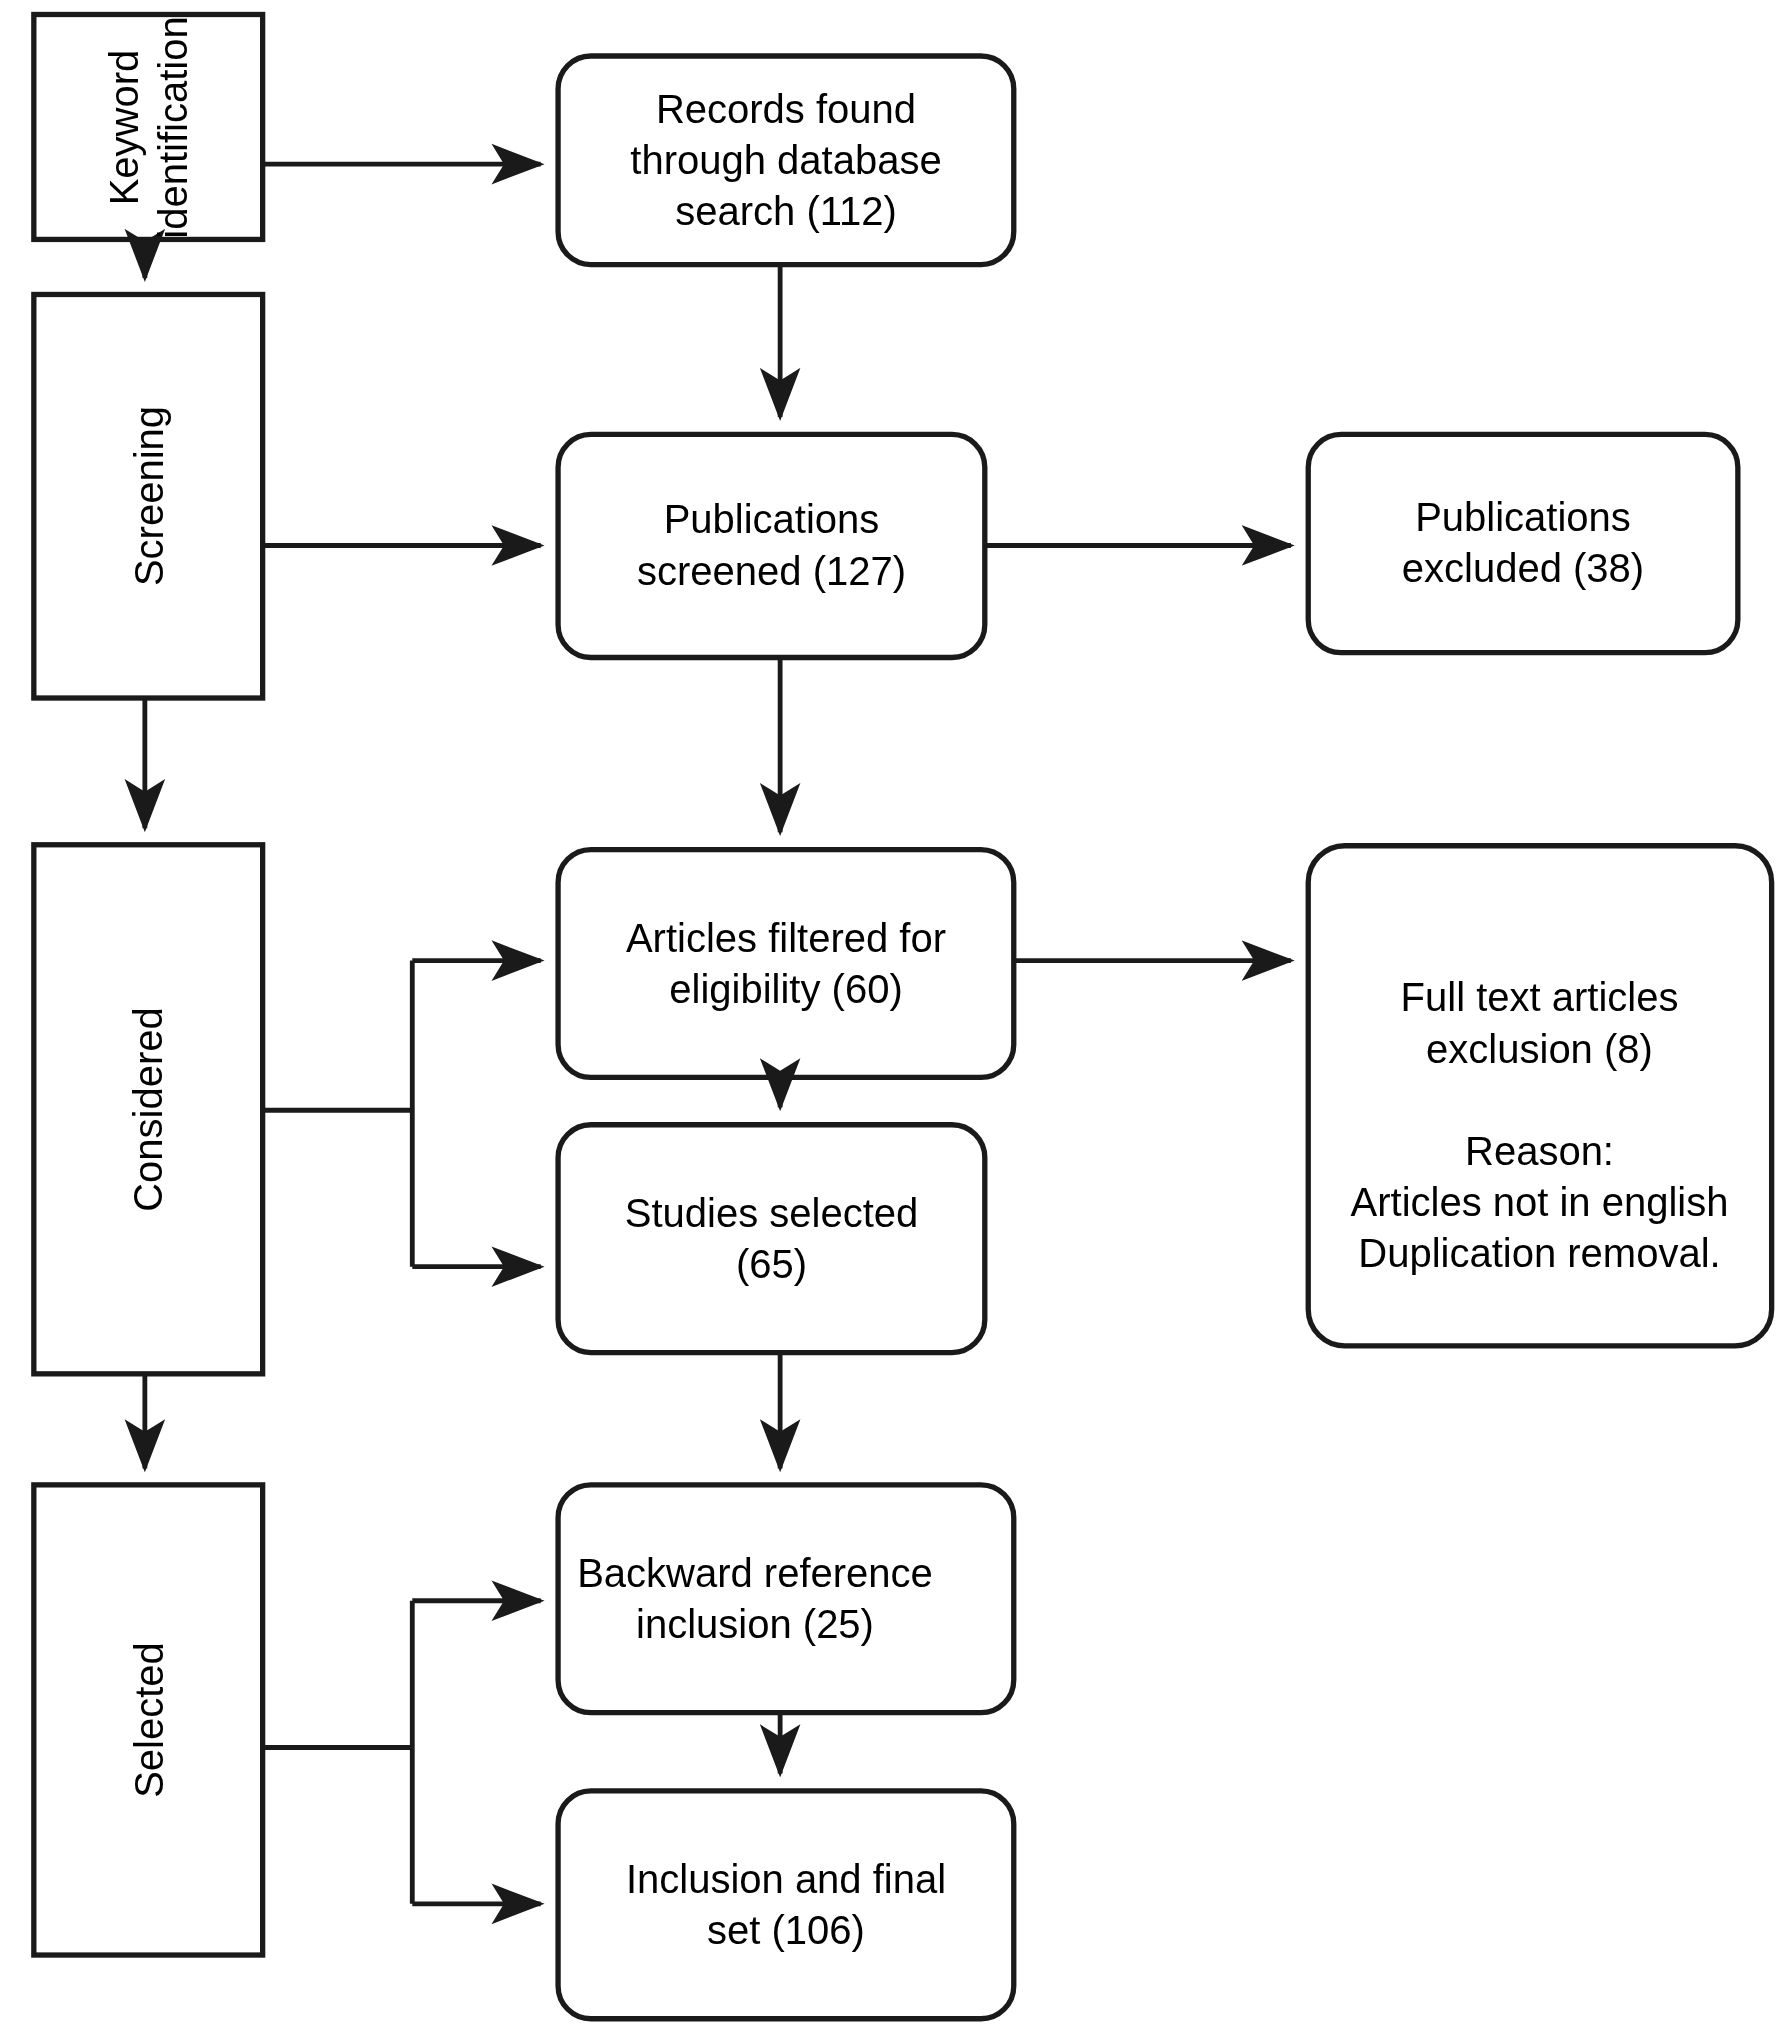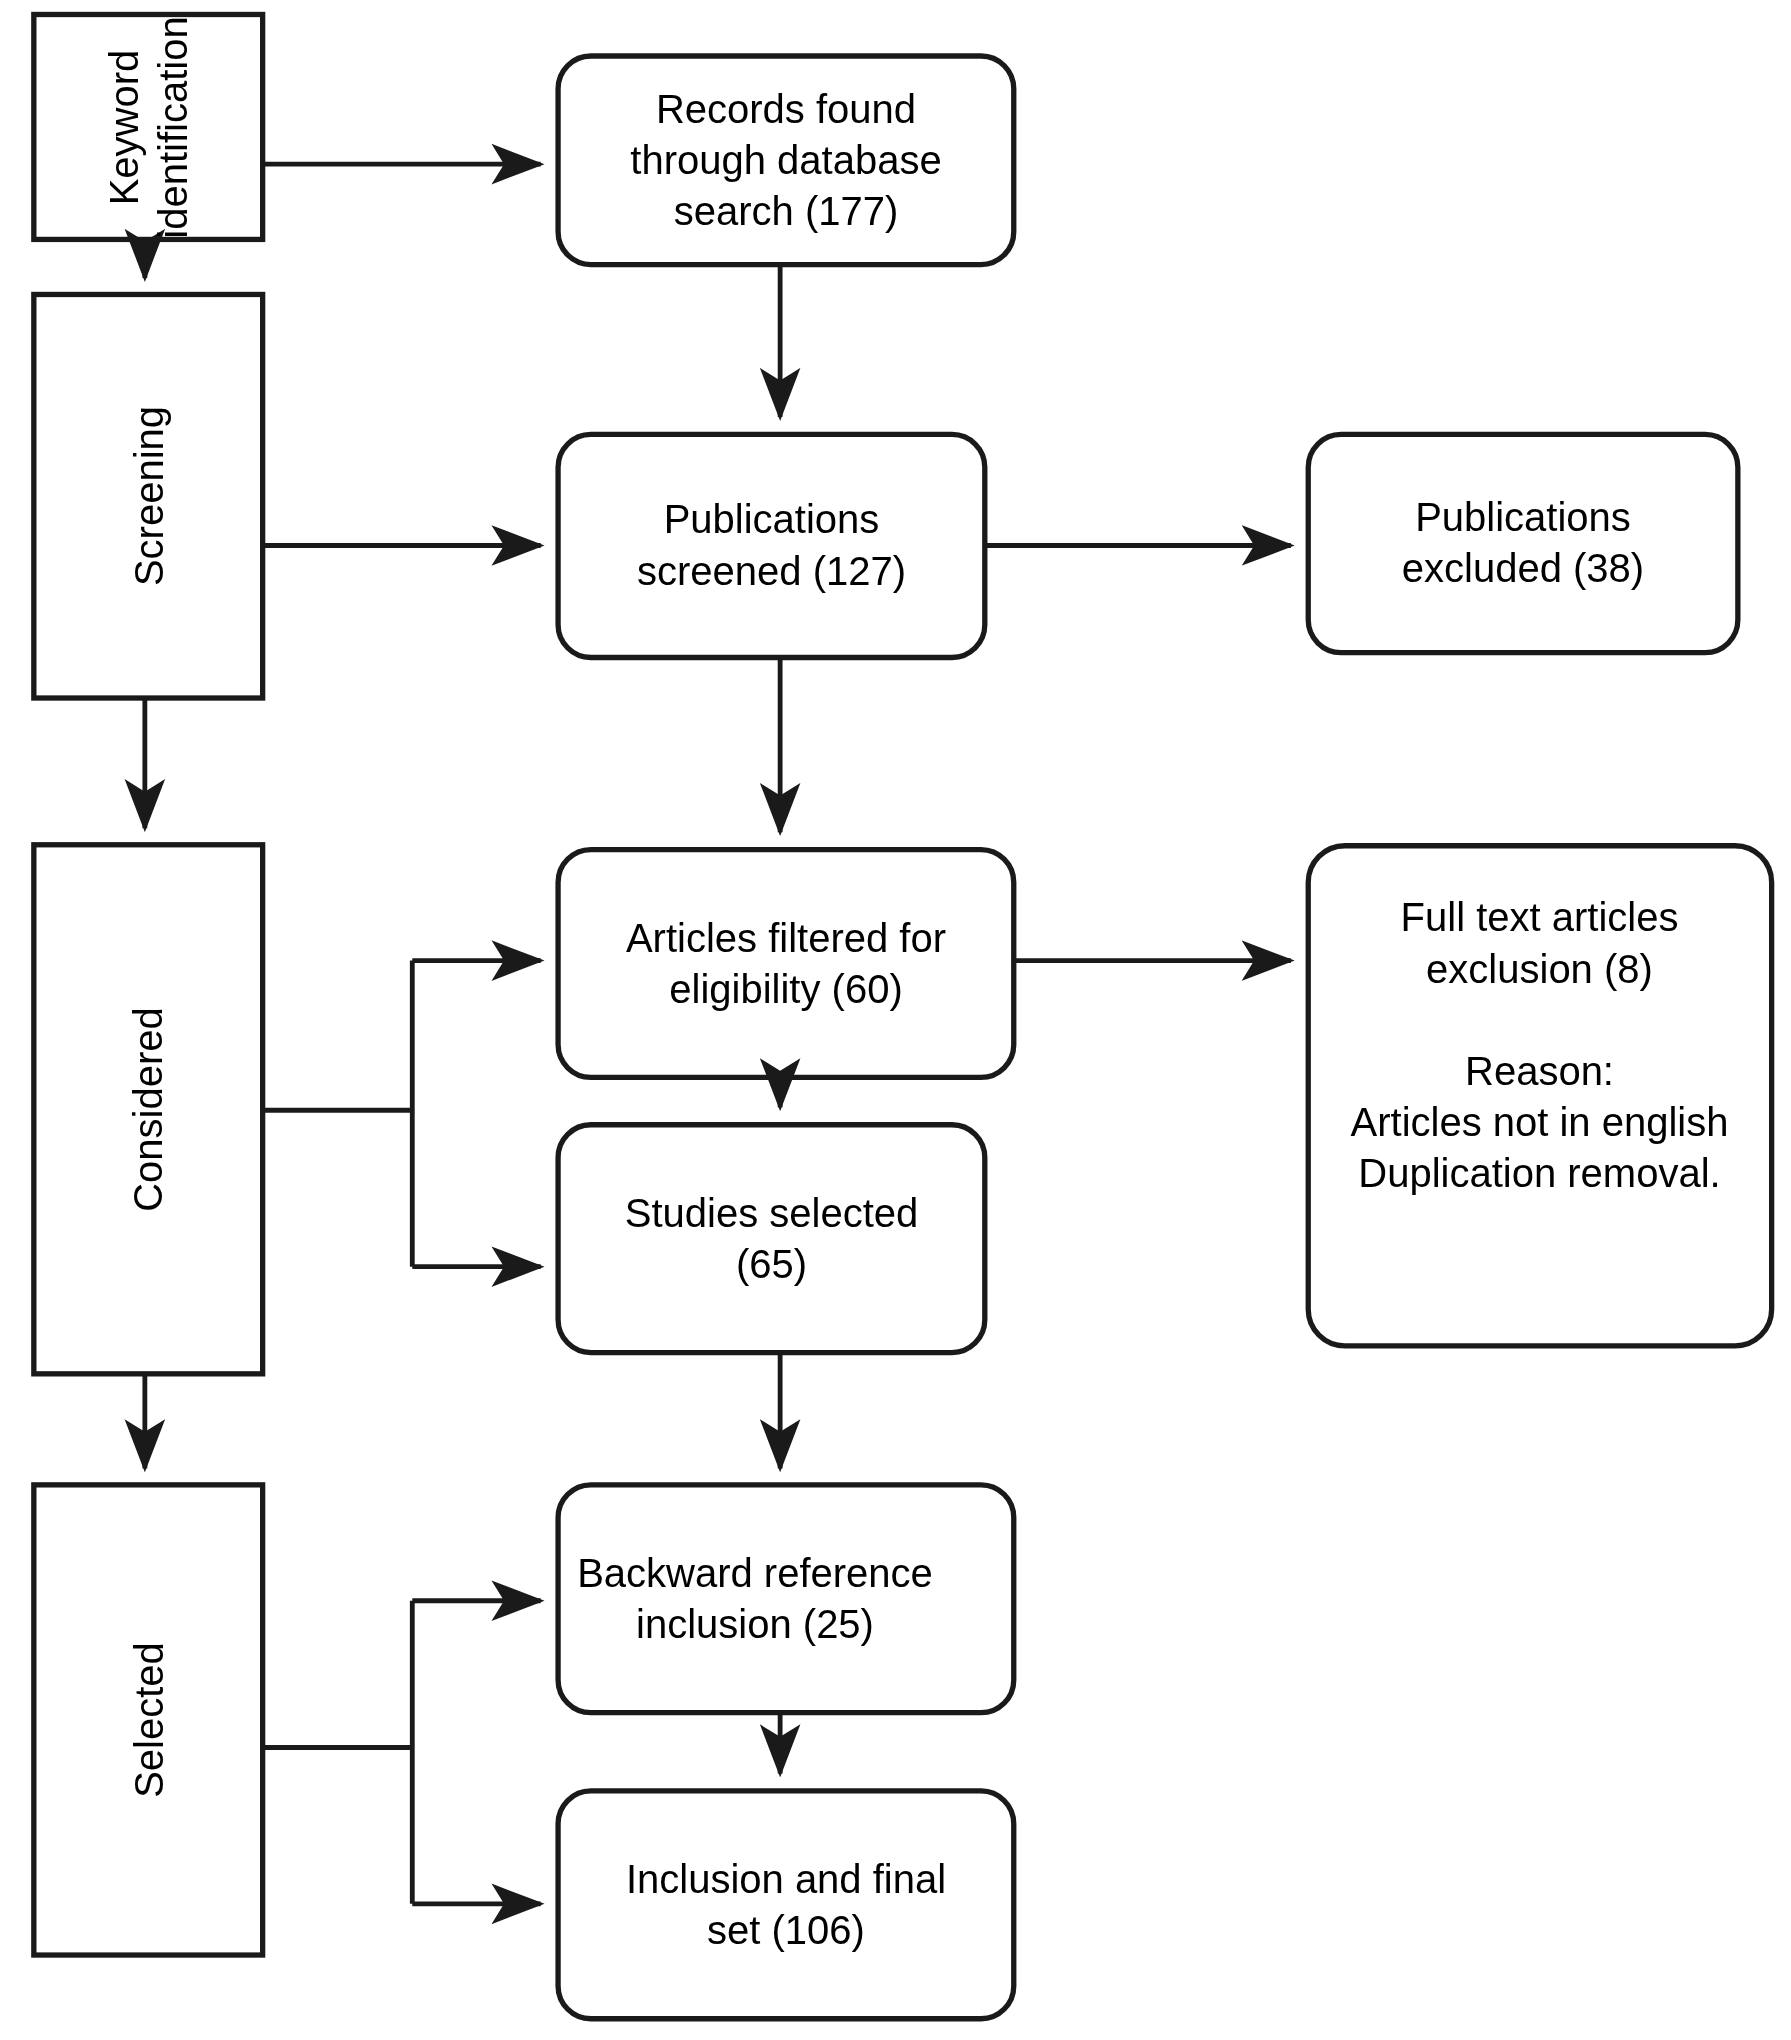--- a/index.html
+++ b/index.html
@@ -128,32 +128,32 @@
 identification</div>
 
   <div class="stage-text rot-left" style="left:34px; top:294px; width:229px; height:404px;">Screening</div>
 
   <div class="stage-text rot-left" style="left:34px; top:845px; width:229px; height:529px;">Considered</div>
 
   <div class="stage-text rot-left" style="left:34px; top:1485px; width:229px; height:470px;">Selected</div>
 
   <div class="node-text" style="left:558px; top:56px; width:456px; height:209px;">Records found
 through database
-search (177)</div>
+search (112)</div>
 
   <div class="node-text" style="left:558px; top:434px; width:427px; height:223px;">Publications
 screened (127)</div>
 
   <div class="node-text" style="left:1308px; top:434px; width:430px; height:218px;">Publications
 excluded (38)</div>
 
   <div class="node-text" style="left:558px; top:850px; width:456px; height:228px;">Articles filtered for
 eligibility (60)</div>
 
-  <div class="node-text" style="left:1308px; top:796px; width:463px; height:500px;">Full text articles
+  <div class="node-text" style="left:1308px; top:876px; width:463px; height:500px;">Full text articles
 exclusion (8)
 
 Reason:
 Articles not in english
 Duplication removal.</div>
 
   <div class="node-text" style="left:558px; top:1125px; width:427px; height:228px;">Studies selected
 (65)</div>
 
   <div class="node-text" style="left:527px; top:1485px; width:456px; height:228px;">Backward reference

